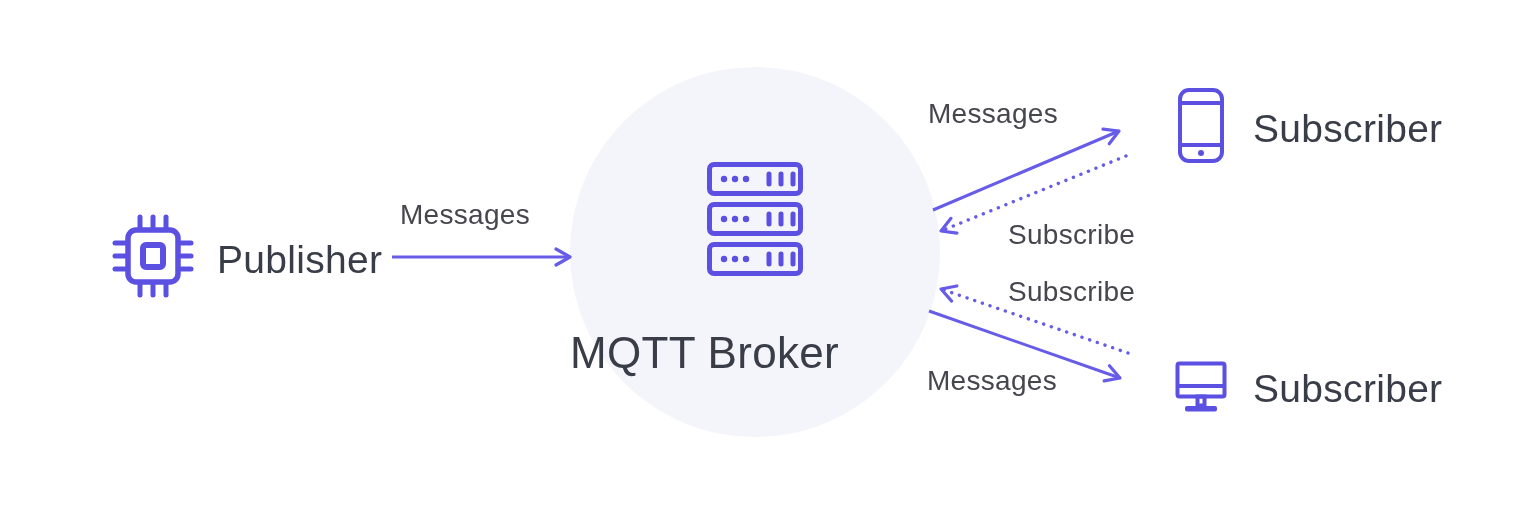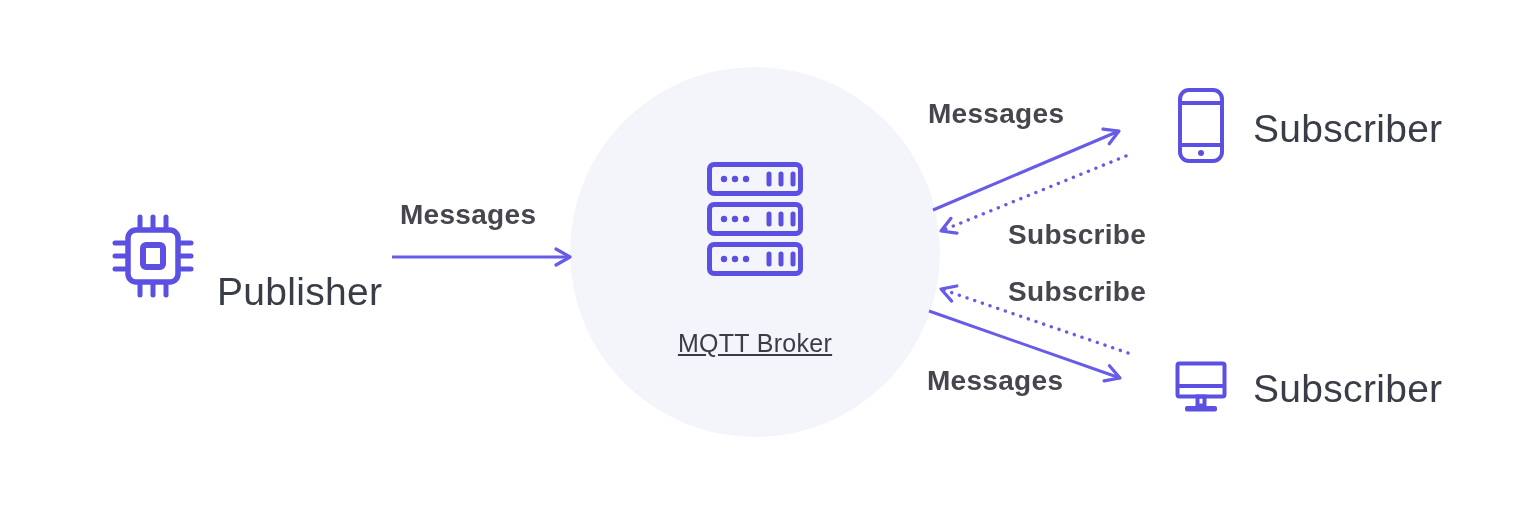--- a/index.html
+++ b/index.html
@@ -50,29 +50,28 @@
     letter-spacing: 0.3px;
     white-space: nowrap;
   }
   .arrow-label {
     position: absolute;
     color: var(--arrow-label-text);
     font-size: 28px;
     line-height: 1;
     letter-spacing: 0.3px;
     white-space: nowrap;
-    font-weight: bold;
   }
   #lbl-publish      { left: 400px; top: 201px; }
   #lbl-msg-top      { left: 928px; top: 100px; }
   #lbl-sub-top      { left: 1008px; top: 221px; }
   #lbl-sub-bottom   { left: 1008px; top: 278px; }
   #lbl-msg-bottom   { left: 927px; top: 367px; }
-  #lbl-publisher        { left: 217px; top: 240px; margin-top: 32px; }
-  #lbl-broker           { left: 570px; top: 331px; width: 370px; text-align: center; font-size: 25px; text-decoration: underline; }
+  #lbl-publisher        { left: 217px; top: 240px; }
+  #lbl-broker           { left: 570px; top: 331px; width: 370px; font-size: 44px; }
   #lbl-subscriber-top   { left: 1253px; top: 109px; }
   #lbl-subscriber-bottom{ left: 1253px; top: 369px; }
   #icon-chip    { left: 112px;  top: 212px; }
   #icon-server  { left: 707px;  top: 162px; }
   #icon-phone   { left: 1178px; top: 88px; }
   #icon-monitor { left: 1175px; top: 361px; }
 </style>
 </head>
 <body>
 

